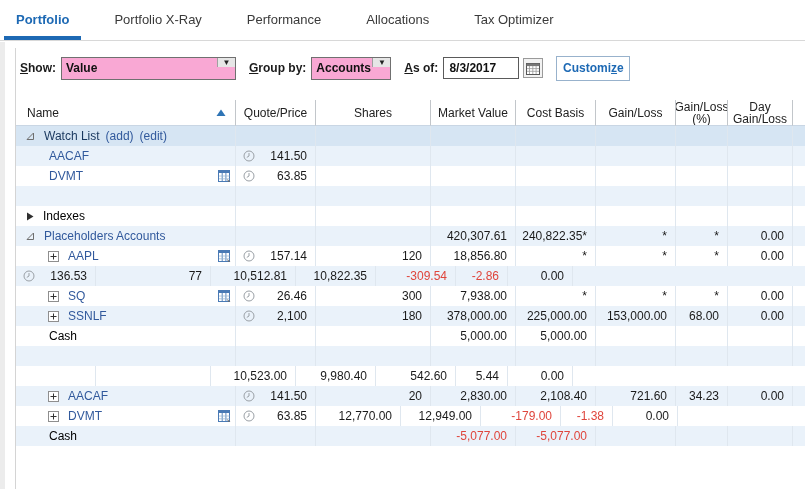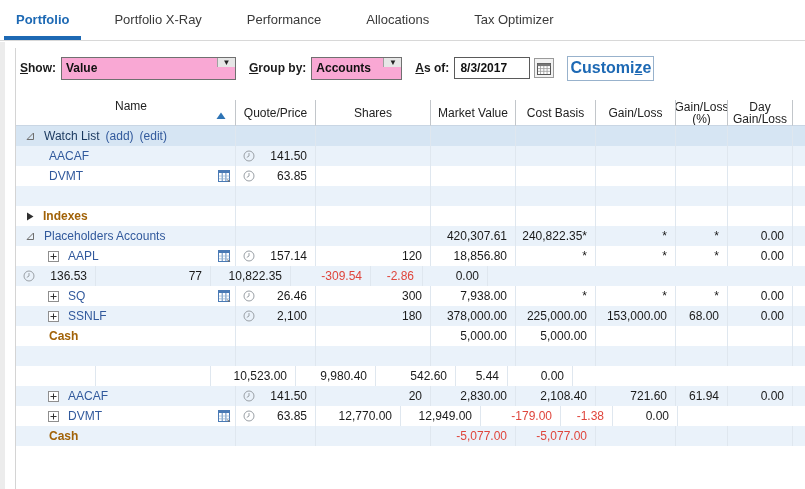--- a/index.html
+++ b/index.html
@@ -26,60 +26,60 @@
   .toolbar{ display:flex; align-items:center; margin:14px 0 4px 20px; height:26px; font-size:12px; color:#1a1a1a;font-weight:bold; }
   .tb-label{ margin-right:5px; white-space:nowrap; }
   .tb-label u{ text-decoration:underline; }
   .selectbox{ display:flex; align-items:flex-start; height:23px; border:1px solid #707070;
     background:#f9a8d4; cursor:pointer; }
   .selectbox .sel-value{ flex:1; font-size:12px; padding:3px 4px 0 4px; color:#111;
     overflow:hidden; white-space:nowrap; }
   .selectbox .sel-btn{ width:18px; border-left:1px solid #a0a0a0; background:#e6e6e6;
     display:flex; align-items:center; justify-content:center; font-size:8px; color:#222; }
   .sel-show{ width:175px; margin-right:13px; }
-  .sel-group{ width:91px; margin-right:13px; }
+  .sel-group{ width:80px; margin-right:13px; }
   .dateinput{ width:76px; height:22px; border:1px solid #5a5a5a; background:#fff;
     font-size:12px; padding:3px 4px 0 5px; color:#111; }
   .calbtn{ width:20px; height:20px; margin-left:4px; border:1px solid #9a9a9a; background:#f2f2f2;
     display:flex; align-items:center; justify-content:center; cursor:pointer; }
-  .custbtn{ margin-left:13px; width:87px; height:25px; border:1px solid #98b2cc; background:#fff;
-    color:var(--accent); font-size:16px; display:flex; align-items:center; justify-content:center; cursor:pointer; }
+  .custbtn{ margin-left:13px; width:74px; height:25px; border:1px solid #98b2cc; background:#fff;
+    color:var(--accent); font-size:12px; display:flex; align-items:center; justify-content:center; cursor:pointer; }
   .custbtn u{ text-decoration:underline; }
 
   
   .grid{ position:absolute; left:16px; top:100px; right:0; bottom:0; overflow:hidden;
     font-size:12px; color:#1a1a1a; }
   .grow{ display:flex; width:815px; }
   .gcell{ flex:none; border-right:1px solid var(--gridline); display:flex; align-items:center;
     overflow:hidden; white-space:nowrap; }
   .hdr .gcell{ border-right:1px solid var(--hdrline); border-bottom:1px solid #c9d6e4; }
   .hdr{ height:26px; background:#fff; }
   .hdr .gcell{ justify-content:center; text-align:center; font-size:12px; color:#222;
     flex-direction:column; line-height:12px; }
-  .hdr .c-name{ flex-direction:column; justify-content:flex-start; padding-left:11px; }
+  .hdr .c-name{ flex-direction:row; justify-content:flex-start; padding-left:11px; }
   .sortarrow{ margin-left:auto; margin-right:9px; }
   .body-row{ height:20px; }
   .row-sel{ background:var(--rowsel); }
   .row-alt{ background:var(--rowalt); }
   .row-plain{ background:#fff; }
   .c-name{ width:220px; padding-left:0; }
   .c-quote{ width:80px; }
   .c-shares{ width:115px; }
   .c-mv{ width:85px; }
   .c-cb{ width:80px; }
   .c-gl{ width:80px; }
   .c-glp{ width:52px; }
   .c-day{ width:65px; }
   .c-g{ width:38px; border-right:none !important; padding-left:4px; justify-content:flex-start !important; }
   .num{ margin-left:auto; padding-right:8px; }
   .neg{ color:var(--neg); }
   .link{ color:var(--link); cursor:pointer; }
   .watchname{ color:var(--watch); }
   .grouplink{ color:var(--link); cursor:pointer; }
-  .plainname{ color:#a16207;font-weight:bold; }
+  .plainname{ color:#000000; }
   .tri{ margin:0 0 0 9px; flex:none; cursor:pointer; }
   .plusbox{ margin:0 0 0 32px; flex:none; cursor:pointer; }
   .name-text{ margin-left:8px; }
   .name-text.lvl1{ margin-left:33px; }
   .name-text.afterplus{ margin-left:9px; }
   .notesicon{ margin-left:auto; margin-right:4px; flex:none; cursor:pointer; }
   .clockicon{ margin-left:7px; flex:none; cursor:pointer; }
   .wl-links{ margin-left:6px; color:var(--link); cursor:pointer; }
   .filler{ height:56px; background:#fff; }
 </style>
@@ -329,20 +329,23 @@
           <div class="gcell c-quote">
             <svg width="12" height="12" viewBox="0 0 12 12" class="clockicon">
               <circle cx="6" cy="6" r="5" fill="none" stroke="#9aa0a6"></circle>
               <path d="M6 3 L6 6 L3.8 7.4" fill="none" stroke="#9aa0a6"></path>
             </svg>
             <span class="num">136.53</span>
           </div>
           <div class="gcell c-shares">
             <span class="num">77</span>
           </div>
+          <div class="gcell c-mv">
+            <span class="num">10,512.81</span>
+          </div>
           <div class="gcell c-cb">
             <span class="num">10,822.35</span>
           </div>
           <div class="gcell c-gl">
             <span class="num neg">-309.54</span>
           </div>
           <div class="gcell c-glp">
             <span class="num neg">-2.86</span>
           </div>
           <div class="gcell c-day">
@@ -501,21 +504,21 @@
           <div class="gcell c-mv">
             <span class="num">2,830.00</span>
           </div>
           <div class="gcell c-cb">
             <span class="num">2,108.40</span>
           </div>
           <div class="gcell c-gl">
             <span class="num">721.60</span>
           </div>
           <div class="gcell c-glp">
-            <span class="num">61.94</span>
+            <span class="num">34.23</span>
           </div>
           <div class="gcell c-day">
             <span class="num">0.00</span>
           </div>
           <div class="gcell c-g"></div>
         </div>
         <div class="grow body-row row-plain">
           <div class="gcell c-name">
             <svg width="11" height="11" viewBox="0 0 11 11" class="plusbox">
               <rect x="0.5" y="0.5" width="10" height="10" fill="#fff" stroke="#8f8f8f"></rect>

